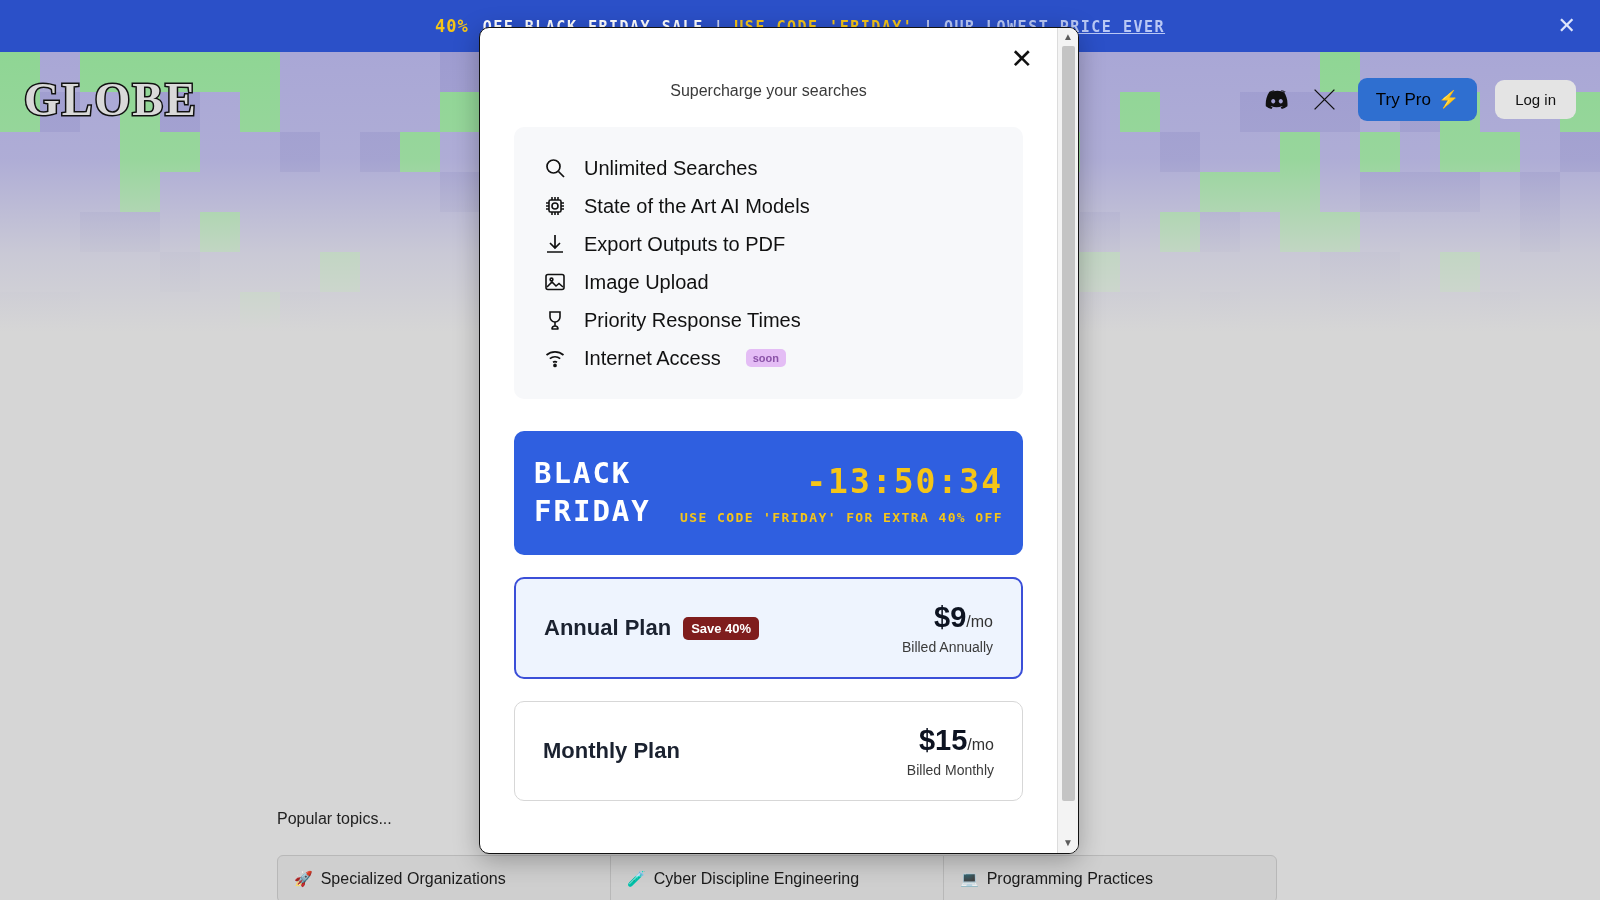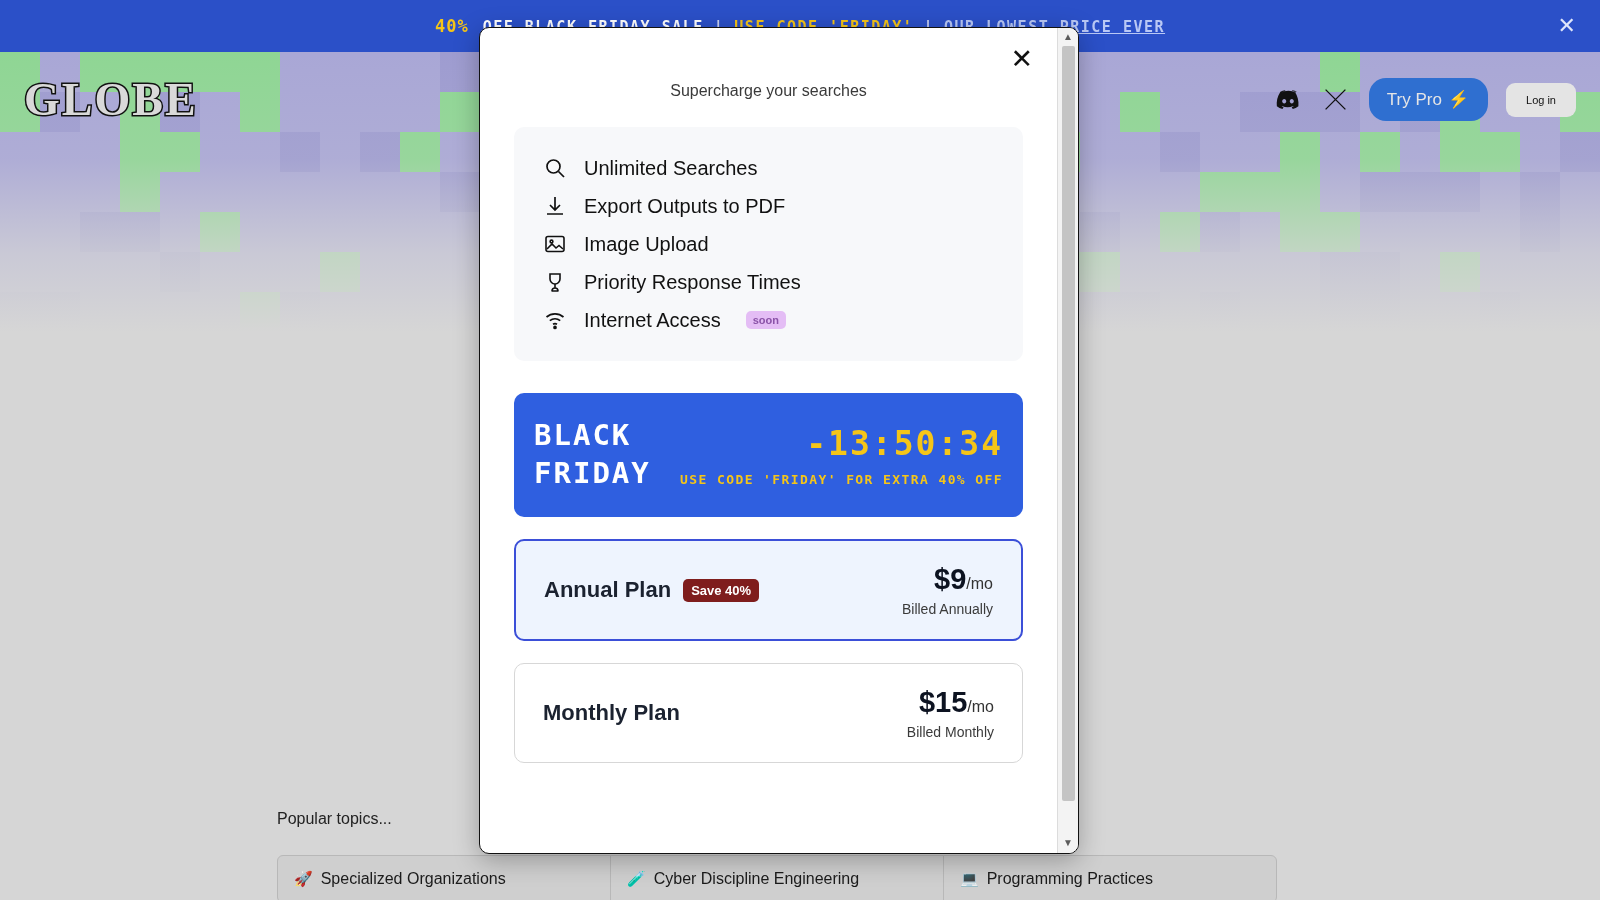--- a/index.html
+++ b/index.html
@@ -58,28 +58,28 @@
     color: #d9d9d9;
     -webkit-text-stroke: 3px #111;
     paint-order: stroke fill;
     text-shadow: 0 0 0 #111;
     user-select: none;
   }
   .header-right { margin-left: auto; display: flex; align-items: center; gap: 18px; }
   .social-icon { width: 30px; height: 30px; display: flex; align-items: center;
      justify-content: center; color: #111; cursor: pointer; }
   .btn-trypro {
-    background: #2f6fd0; color: #e5e5e5; border: none; border-radius: 17px;
+    background: #2f6fd0; color: #000000; border: none; border-radius: 9px;
     padding: 11px 18px; font-size: 17px; cursor: pointer;
     display: flex; align-items: center; gap: 7px;
     font-family: "Liberation Sans", sans-serif;
   }
   .btn-login {
     background: #e4e4e4; color: #111; border: none; border-radius: 9px;
-    padding: 11px 20px; font-size: 11px; cursor: pointer;
+    padding: 11px 20px; font-size: 15px; cursor: pointer;
     font-family: "Liberation Sans", sans-serif;
   }
 
   
   .popular-topics {
     position: absolute; left: 277px; top: 810px;
     font-size: 16px; color: #222;
   }
   .topic-grid {
     position: absolute; left: 277px; top: 855px; width: 1000px;
@@ -364,20 +364,30 @@
             <span class="feature-ico">
               <svg viewBox="0 0 24 24" width="24" height="24" fill="none" stroke="currentColor" stroke-width="1.7">
                 <circle cx="10.5" cy="10.5" r="6.5"></circle>
                 <path d="M15.5 15.5 L21 21"></path>
               </svg>
             </span>
             <span class="feature-label">Unlimited Searches</span>
           </div>
           <div class="feature-row">
             <span class="feature-ico">
+              <svg viewBox="0 0 24 24" width="24" height="24" fill="none" stroke="currentColor" stroke-width="1.6">
+                <rect x="6" y="6" width="12" height="12" rx="1.5"></rect>
+                <circle cx="12" cy="12" r="3"></circle>
+                <path d="M9 3v3M12 3v3M15 3v3M9 18v3M12 18v3M15 18v3M3 9h3M3 12h3M3 15h3M18 9h3M18 12h3M18 15h3"></path>
+              </svg>
+            </span>
+            <span class="feature-label">State of the Art AI Models</span>
+          </div>
+          <div class="feature-row">
+            <span class="feature-ico">
               <svg viewBox="0 0 24 24" width="24" height="24" fill="none" stroke="currentColor" stroke-width="1.7">
                 <path d="M12 3v12M7 11l5 5 5-5M4 20h16"></path>
               </svg>
             </span>
             <span class="feature-label">Export Outputs to PDF</span>
           </div>
           <div class="feature-row">
             <span class="feature-ico">
               <svg viewBox="0 0 24 24" width="24" height="24" fill="none" stroke="currentColor" stroke-width="1.6">
                 <rect x="3" y="4.5" width="18" height="15" rx="2"></rect>

